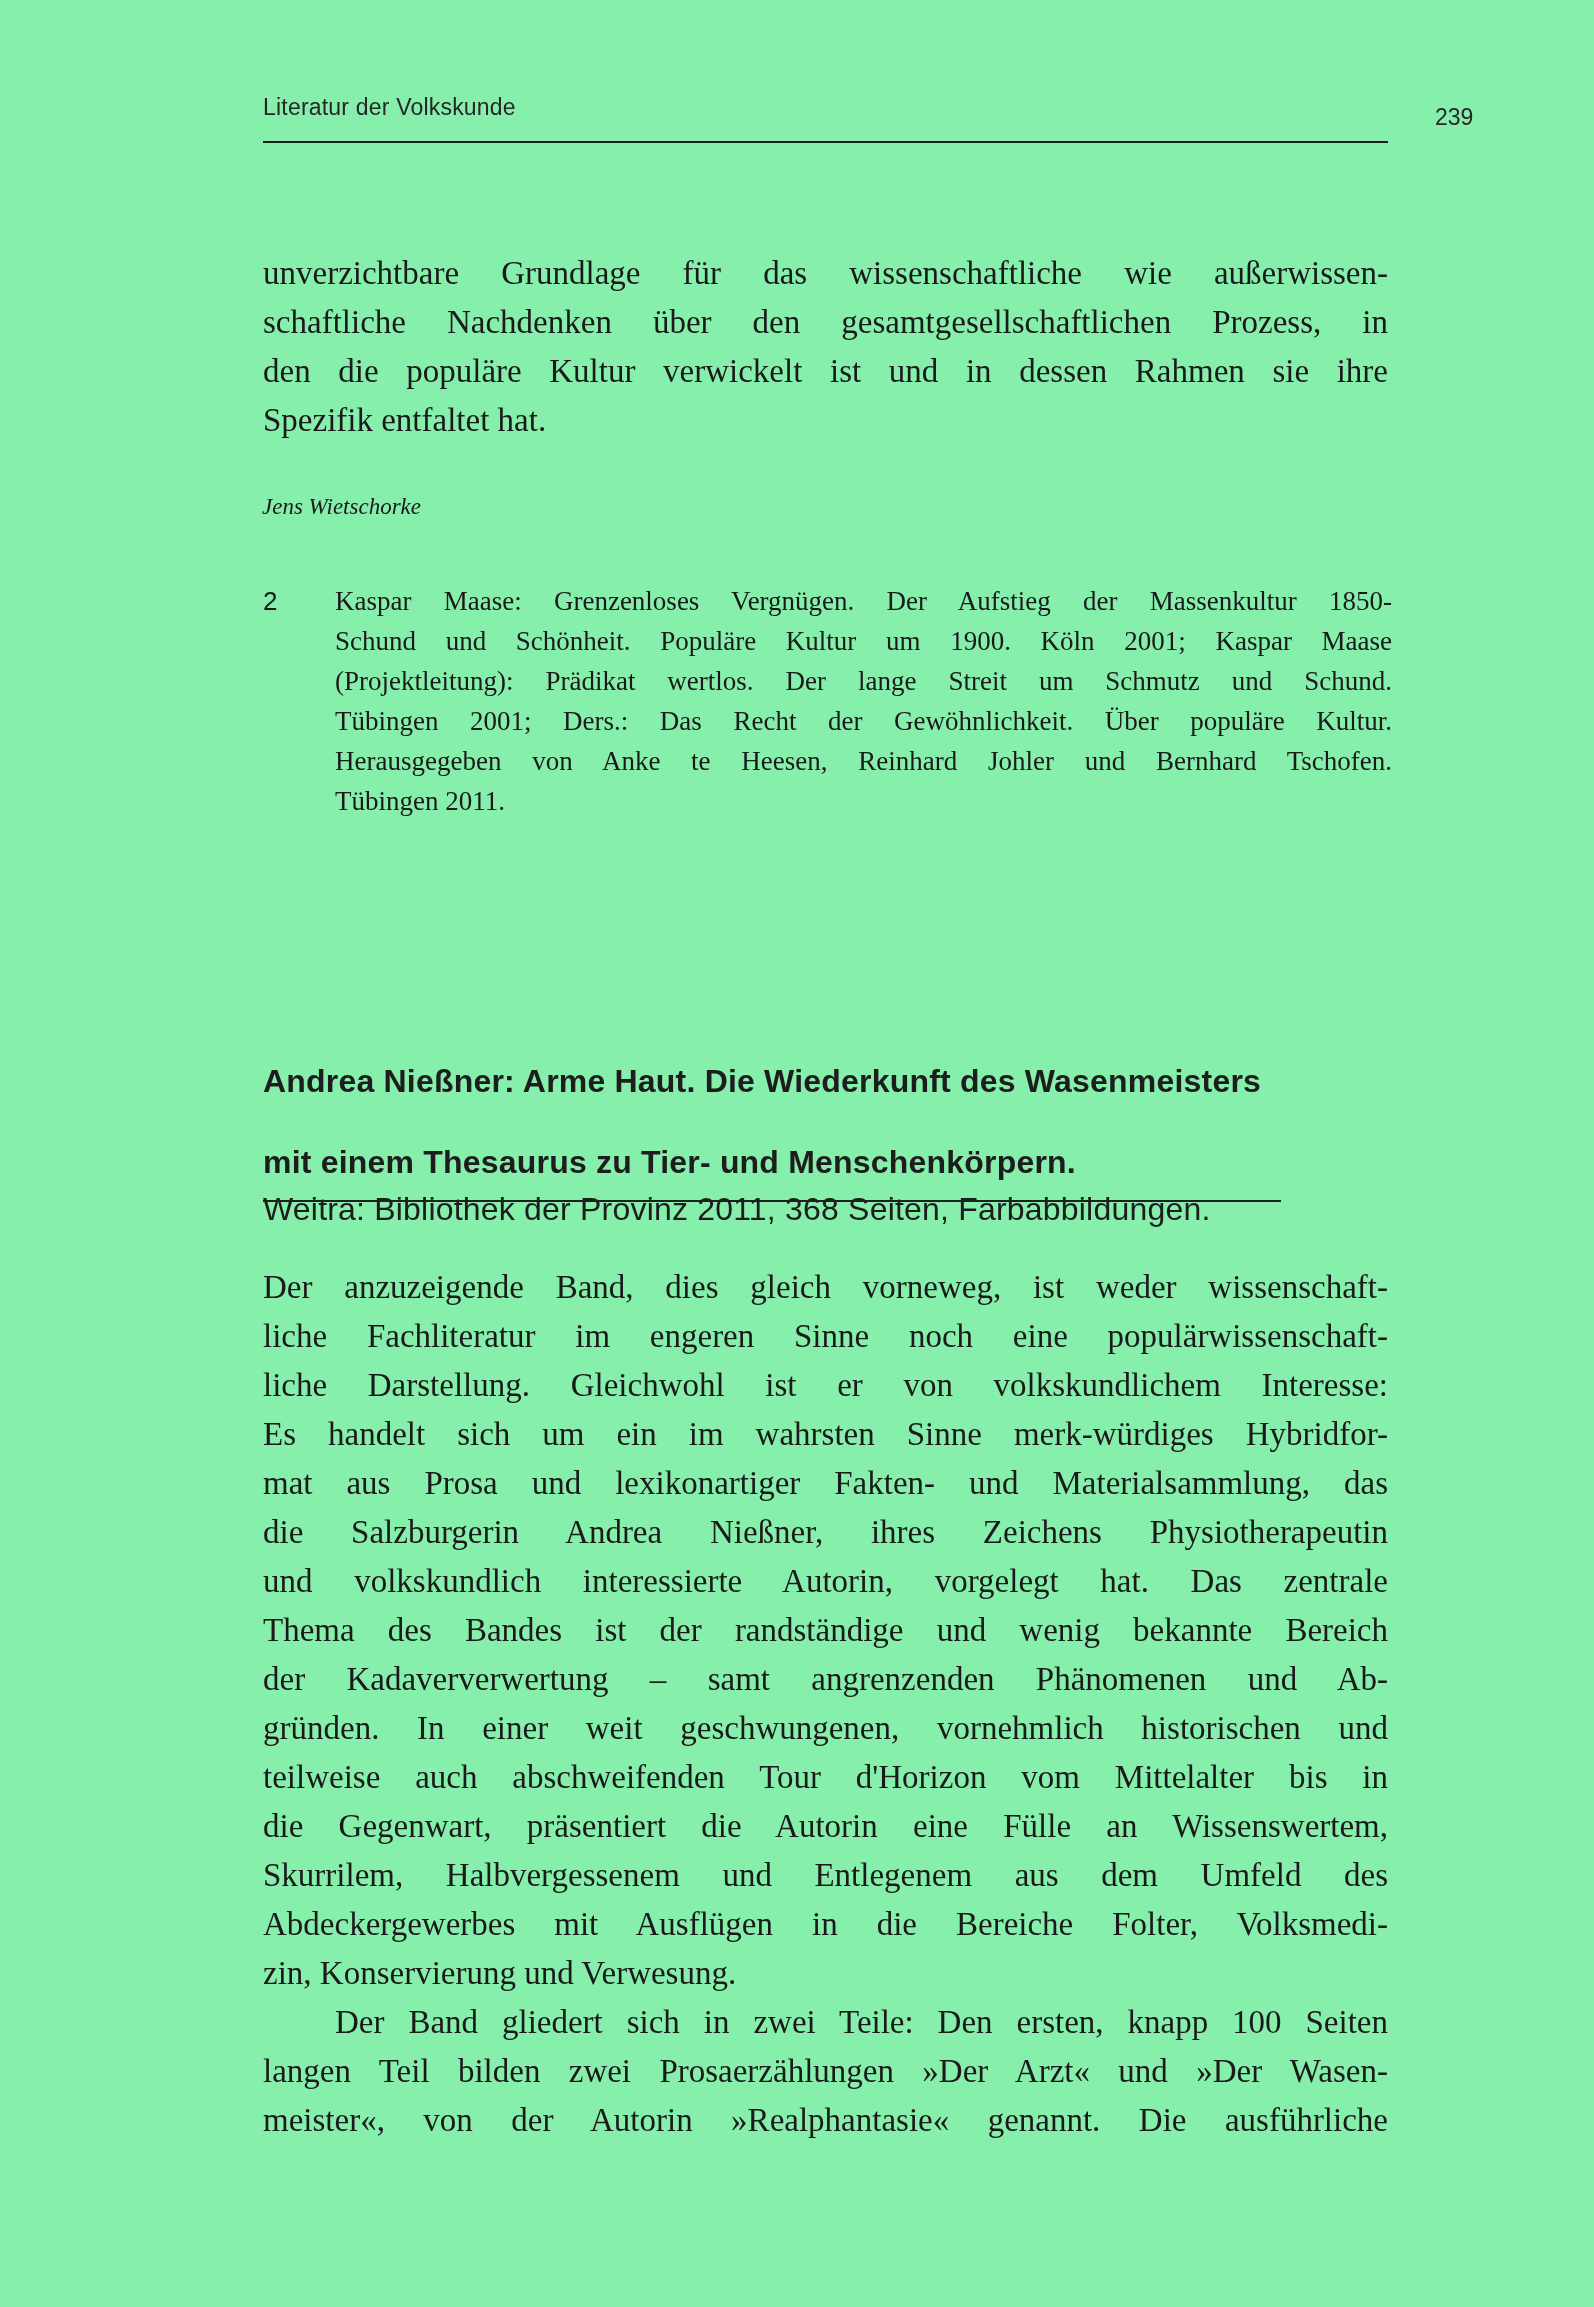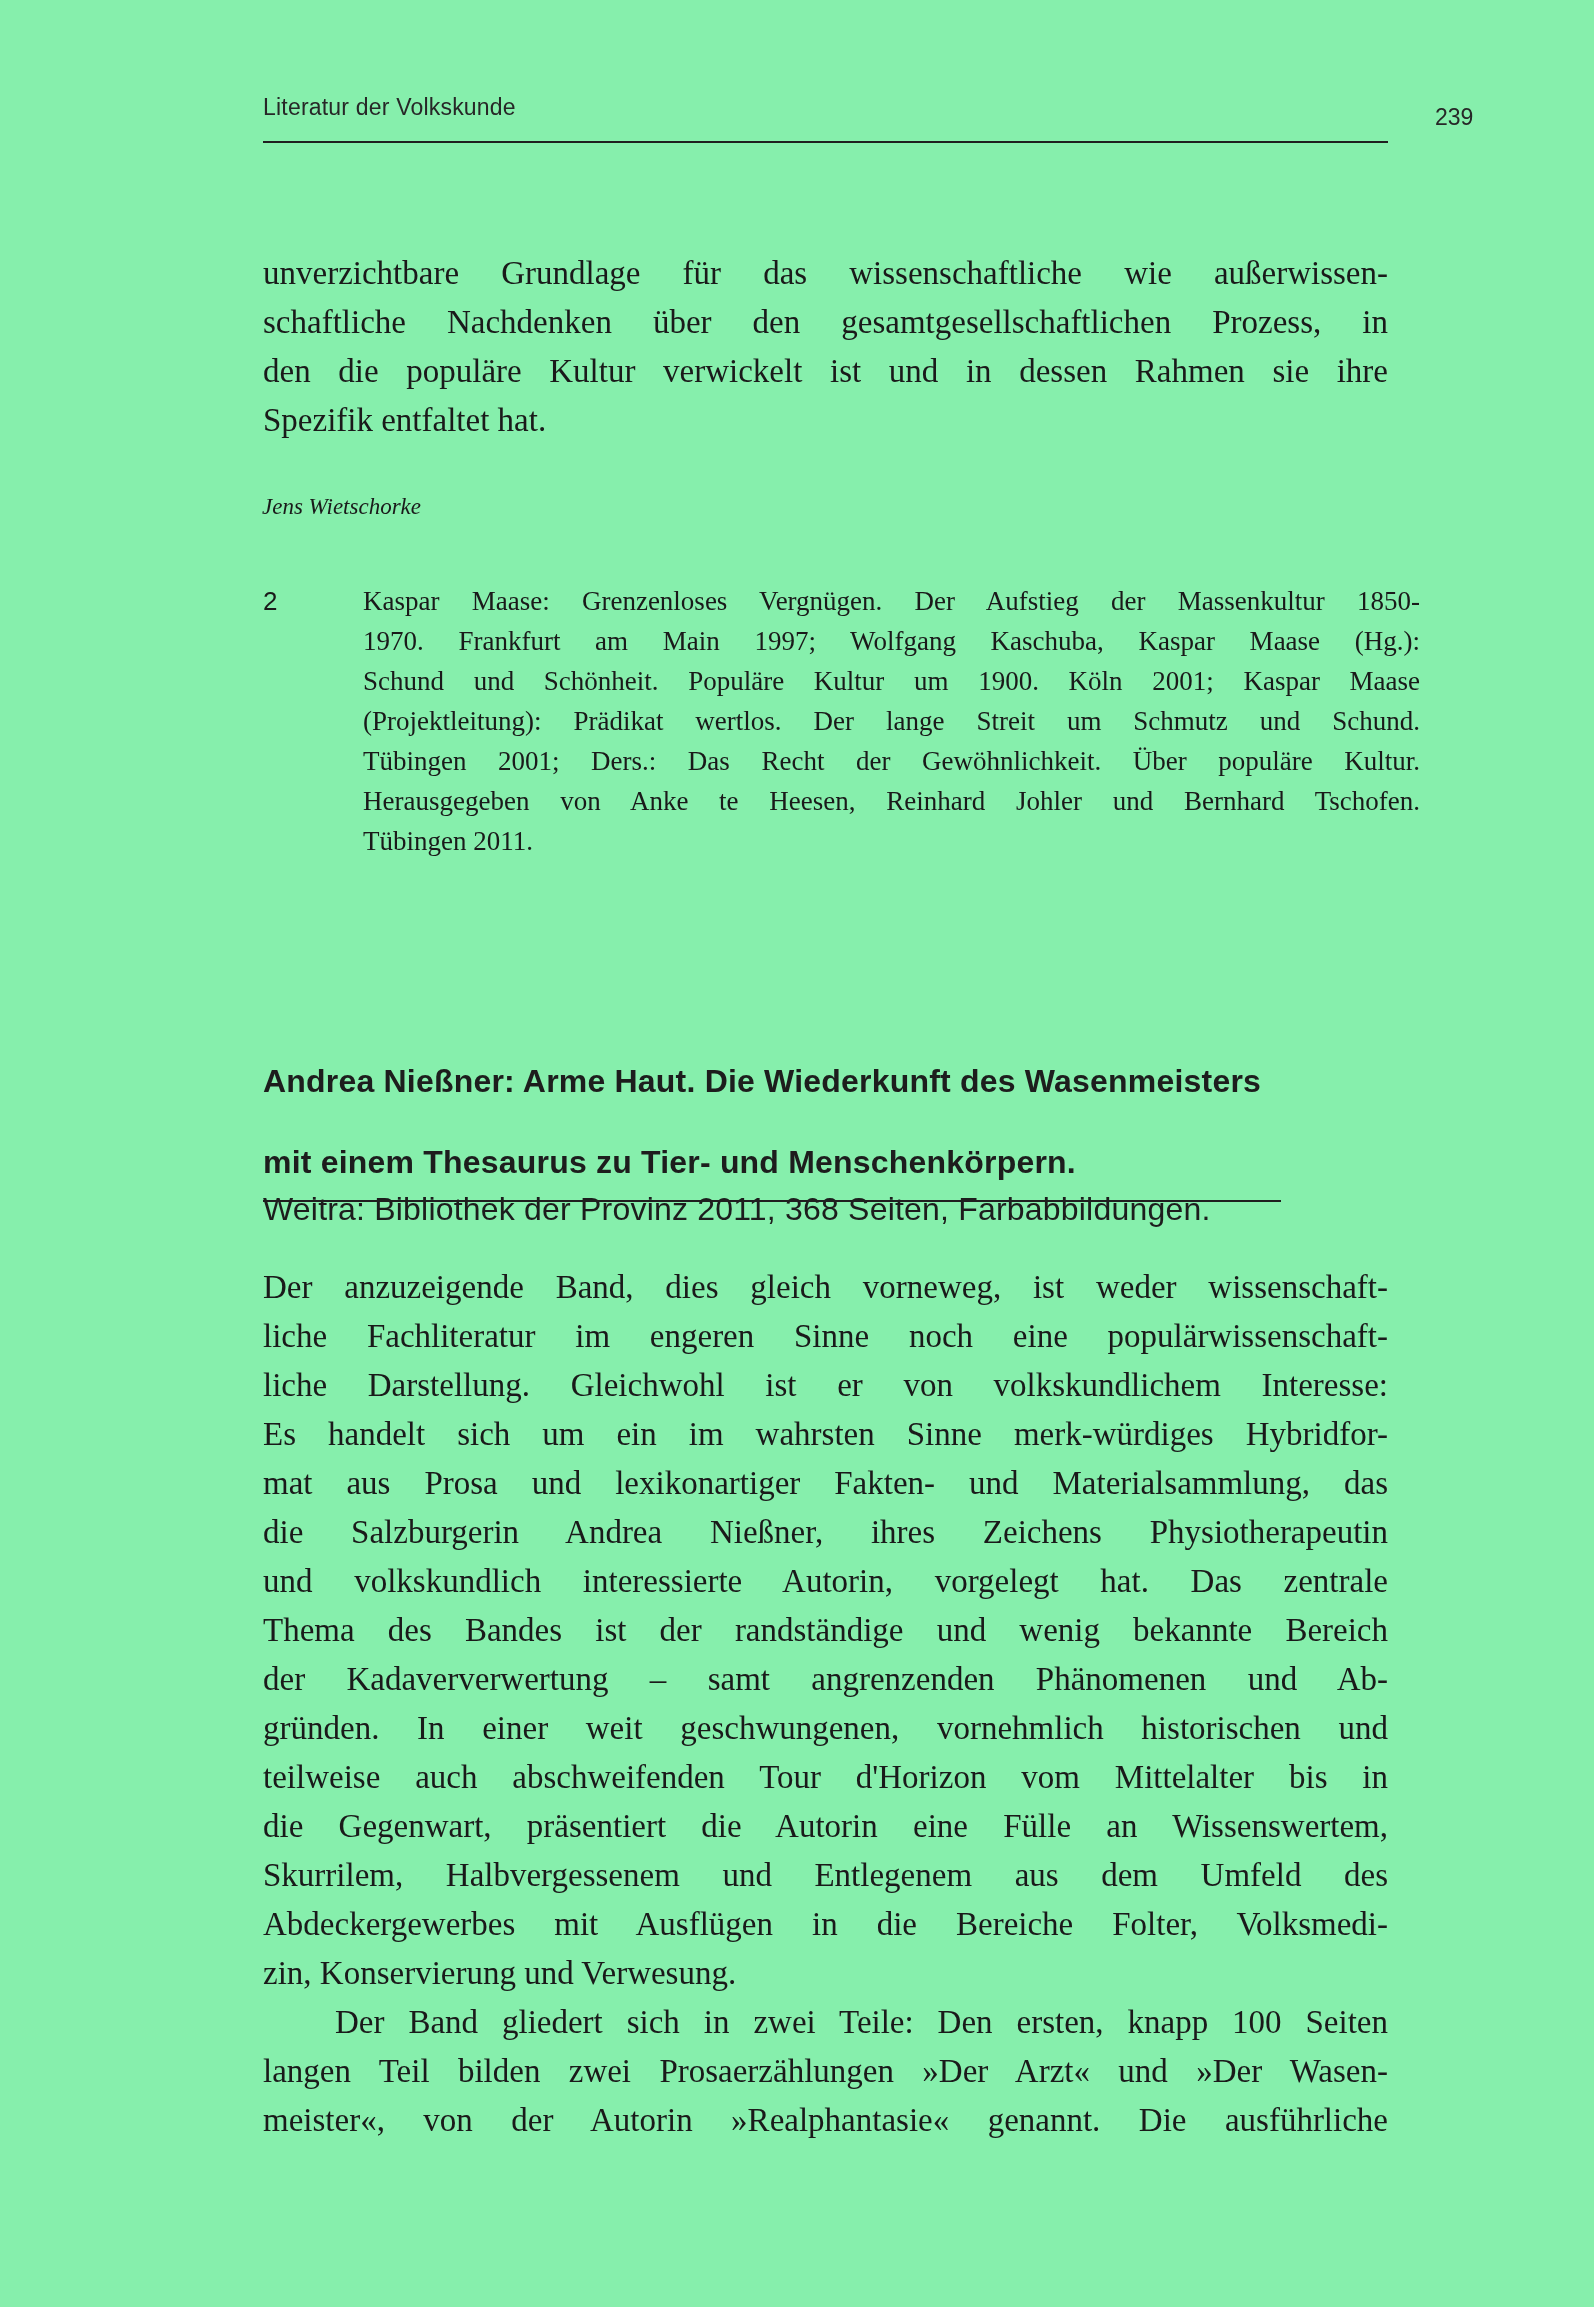--- a/index.html
+++ b/index.html
@@ -46,21 +46,21 @@
   
   .footnote {
     position:absolute; left:263px; top:581px; width:1125px;
     font-size:27px; line-height:40px;
   }
   .fn-num {
     position:absolute; left:0; top:0;
     font-family:"Liberation Sans", sans-serif;
     font-size:26px; line-height:40px;
   }
-  .fn-text { margin-left:100px; width:1057px; }
+  .fn-text { margin-left:72px; width:1057px; }
 
   
   .review-heading {
     position:absolute; left:263px; top:1024px; width:1140px;
     font-family:"Liberation Sans", sans-serif;
     font-size:32px; line-height:47px; color:#1d1d1d;
   }
   .rh-bold { font-weight:600; letter-spacing:0.2px;margin-top:34px; }
   .rh-pub  { font-weight:400; letter-spacing:0.2px; }
 
@@ -86,21 +86,20 @@
     <div class="jline">den die populäre Kultur verwickelt ist und in dessen Rahmen sie ihre</div>
     <div class="jline pend">Spezifik entfaltet hat.</div>
   </div>
 
   <div class="author">Jens Wietschorke</div>
 
   <div class="footnote">
     <div class="fn-num">2</div>
     <div class="fn-text">
       <div class="jline">Kaspar Maase: Grenzenloses Vergnügen. Der Aufstieg der Massenkultur 1850-</div>
-      <div class="jline">1970. Frankfurt am Main 1997; Wolfgang Kaschuba, Kaspar Maase (Hg.):</div>
       <div class="jline">Schund und Schönheit. Populäre Kultur um 1900. Köln 2001; Kaspar Maase</div>
       <div class="jline">(Projektleitung): Prädikat wertlos. Der lange Streit um Schmutz und Schund.</div>
       <div class="jline">Tübingen 2001; Ders.: Das Recht der Gewöhnlichkeit. Über populäre Kultur.</div>
       <div class="jline">Herausgegeben von Anke te Heesen, Reinhard Johler und Bernhard Tschofen.</div>
       <div class="jline pend">Tübingen 2011.</div>
     </div>
   </div>
 
   <div class="review-heading">
     <div class="rh-bold">Andrea Nießner: Arme Haut. Die Wiederkunft des Wasenmeisters</div>

